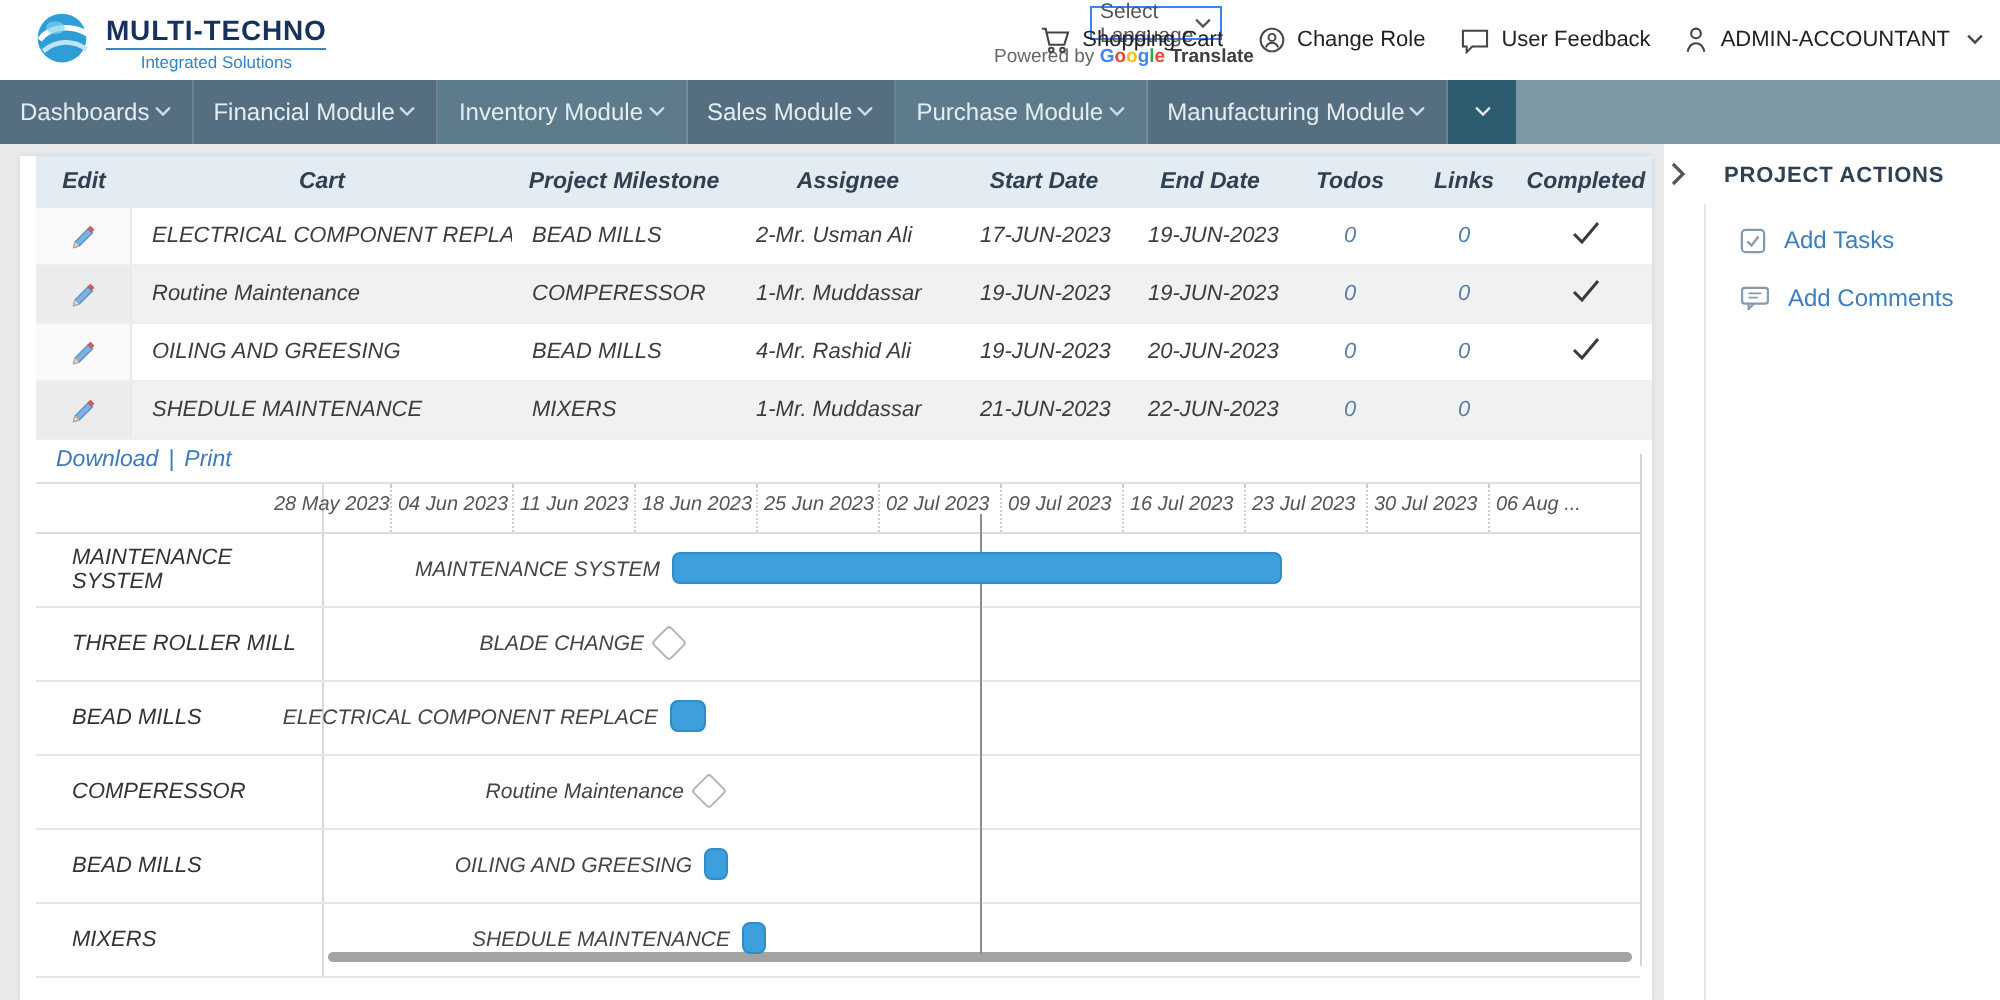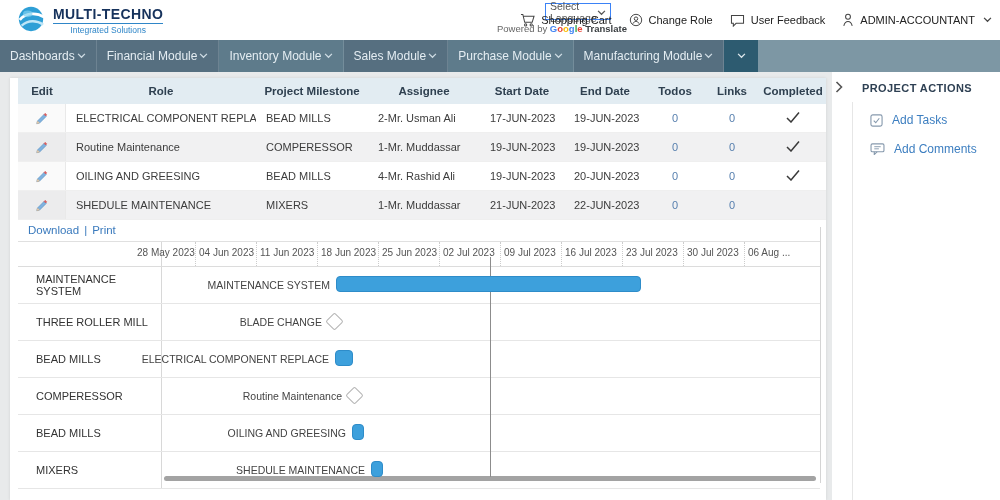--- a/index.html
+++ b/index.html
@@ -25,21 +25,21 @@
   .navbar{position:absolute;left:0;top:40px;width:1000px;height:32px;display:flex;}
   .nav-item{display:flex;align-items:center;gap:2px;padding:0 10px;font-size:12px;color:#e4edf2;
     background:#566f80;border-right:1px solid rgba(255,255,255,.14);cursor:pointer;white-space:nowrap;}
   .nav-item.alt{background:#5e7b8b;}
   .nav-chev{display:flex;color:rgba(228,238,244,.85);}
   .nav-more{width:34px;display:flex;align-items:center;justify-content:center;background:#2d5b70;
     color:#dfe9ee;cursor:pointer;}
   .nav-fill{flex:1;background:#7d97a4;}
   
   .panel{position:absolute;left:10px;top:78px;width:816px;height:422px;background:#fff;
-    box-shadow:0 0 3px rgba(0,0,0,.10);}
+    box-shadow:0 0 3px rgba(0,0,0,.10);font-style:italic;}
   
   .ptable{position:absolute;left:8px;top:0;width:808px;}
   .trow{display:grid;grid-template-columns:48px 190px 112px 112px 84px 82px 58px 56px 66px;align-items:center;}
   .thead{height:26px;background:#e2ecf2;font-weight:bold;font-size:11.5px;color:#2f4050;}
   .thead>div{text-align:center;}
   .tbody{height:28px;font-size:11px;color:#3c3c3c;border-bottom:1px solid #efefef;background:#fff;}
   .tbody.alt{background:#f1f1f2;}
   .c-edit{height:100%;display:flex;align-items:center;justify-content:center;
     background:rgba(0,0,0,.02);border-right:1px solid #e9e9e9;box-sizing:border-box;}
   .c-edit span{cursor:pointer;display:flex;}
@@ -216,21 +216,21 @@
         </svg>
       </span>
     </div>
     <div class="nav-fill"></div>
   </nav>
 
 <main class="panel">
   <div class="ptable" id="ptable">
       <div class="trow thead">
         <div>Edit</div>
-        <div>Role</div>
+        <div>Cart</div>
         <div>Project Milestone</div>
         <div>Assignee</div>
         <div>Start Date</div>
         <div>End Date</div>
         <div>Todos</div>
         <div>Links</div>
         <div>Completed</div>
       </div>
       <div class="trow tbody">
         <div class="c-edit">

